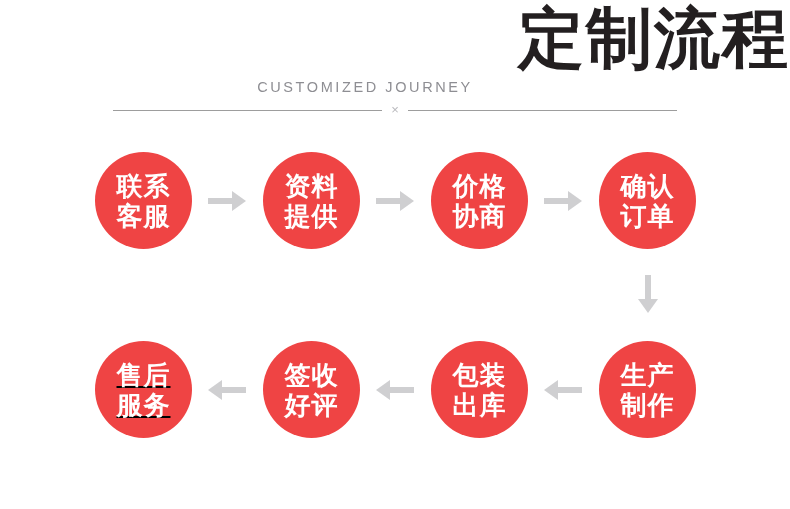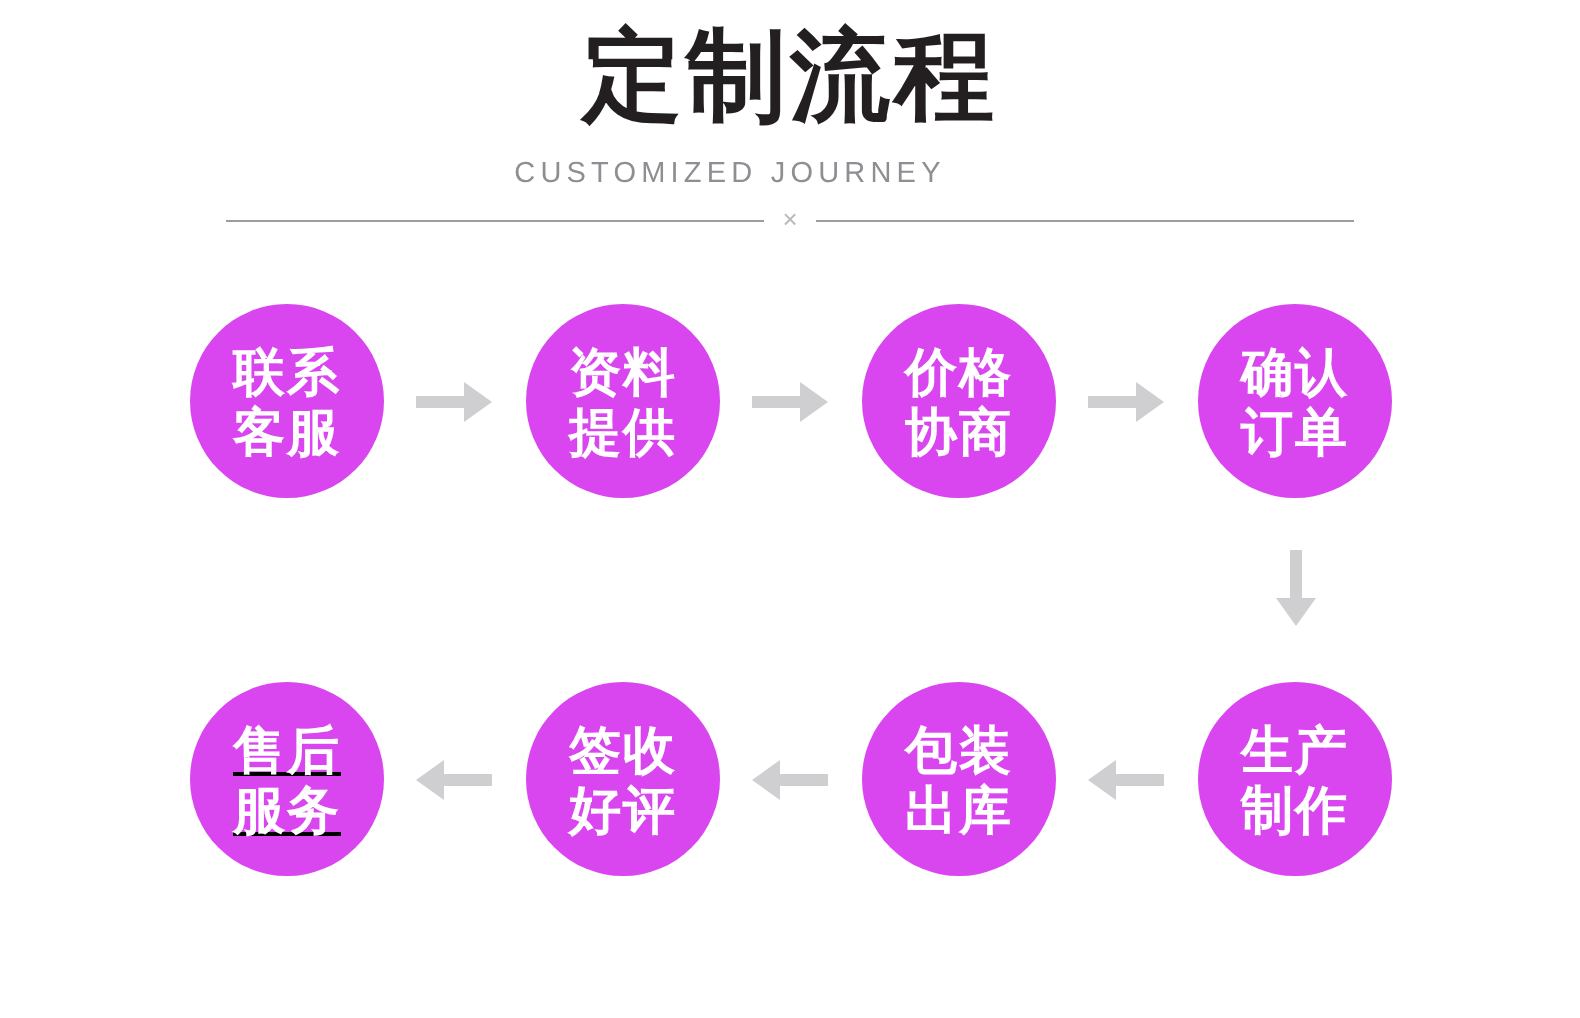--- a/index.html
+++ b/index.html
@@ -24,22 +24,22 @@
     position: absolute;
     left: 0;
     top: 0;
     width: 790px;
   }
   .page-title {
     position: absolute;
     left: 0;
     top: 2px;
     width: 790px;
-    text-align: center;
-    font-size: 50px;
+    text-align: right;
+    font-size: 66px;
     line-height: 72px;
     font-weight: 700;
     color: #231f20;
     letter-spacing: 2px;
     white-space: nowrap;
   }
   .page-subtitle {
     position: absolute;
     left: 0;
     top: 78px;
@@ -85,21 +85,21 @@
     left: 0;
     top: 0;
     width: 790px;
     height: 509px;
   }
   .node {
     position: absolute;
     width: 97px;
     height: 97px;
     border-radius: 50%;
-    background: #d946ef;
+    background: #ef4444;
     display: flex;
     flex-direction: column;
     align-items: center;
     justify-content: center;
   }
   .node-line {
     color: #ffffff;
     font-size: 26px;
     line-height: 30px;
     font-weight: 700;

